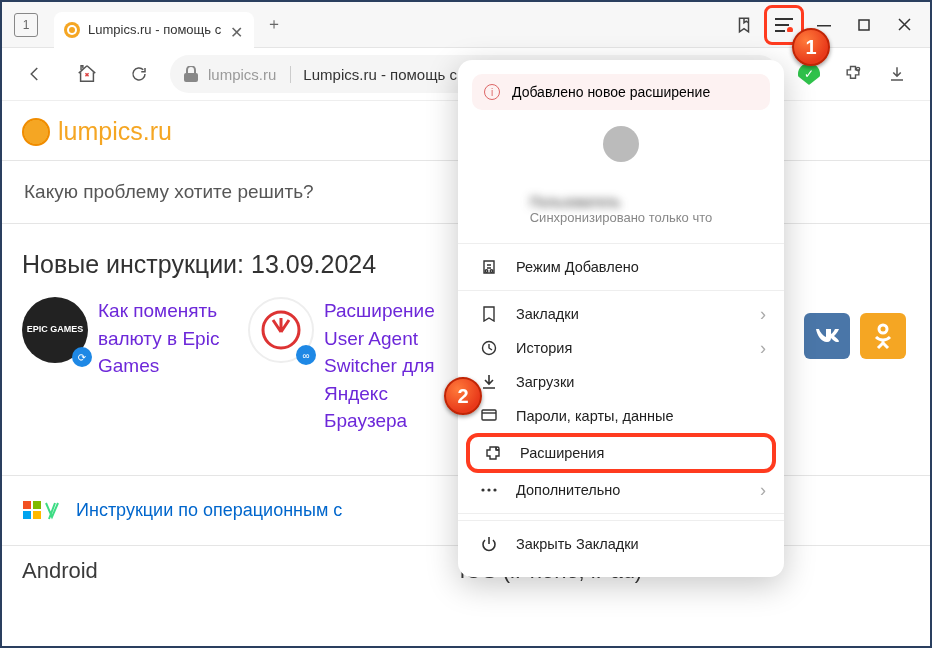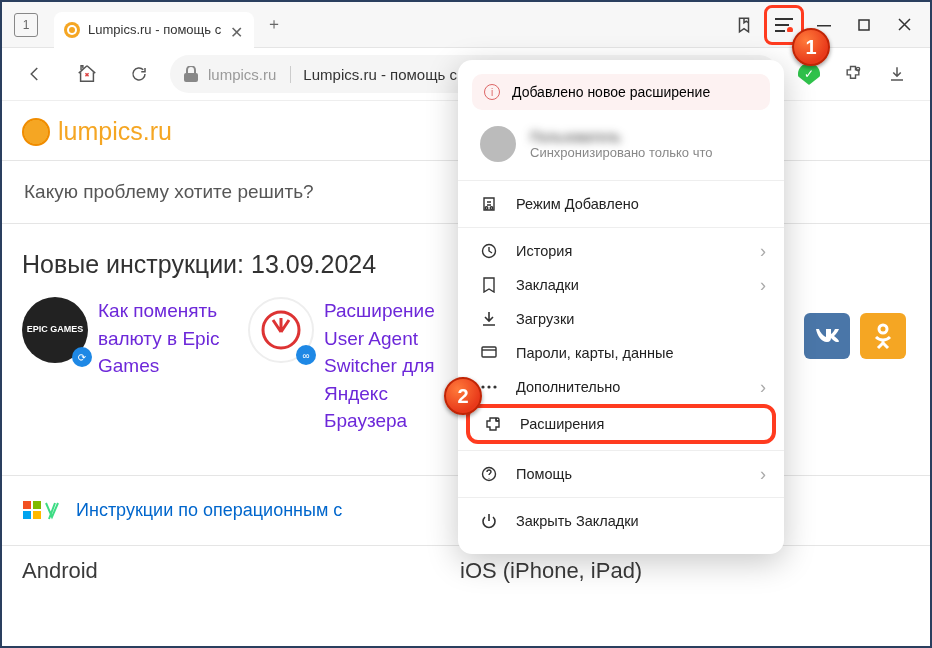--- a/index.html
+++ b/index.html
@@ -57,21 +57,21 @@
 .platrow > div:first-child { width:438px; }
 
 
 .menu { position:absolute; top:58px; left:456px; width:326px; background:#fff; border-radius:14px; box-shadow:0 8px 32px rgba(0,0,0,.22); padding:10px 0 16px; z-index:50; }
 .mrow { display:flex; align-items:center; padding:9px 22px 9px 22px; gap:18px; font-size:14.5px; color:#222; position:relative; }
 .mrow .micn { width:18px; flex-shrink:0; color:#333; display:flex; align-items:center; justify-content:center; }
 .mrow.arrow:after { content:"›"; position:absolute; right:18px; color:#aaa; font-size:18px; }
 .msep { height:1px; background:#eee; margin:6px 0; }
 .notif { margin:4px 14px 10px; background:#fdf2f2; border-radius:10px; padding:10px 12px; display:flex; gap:12px; align-items:center; font-size:14px; }
 .notif .i { width:16px; height:16px; border:1.5px solid #d66; border-radius:50%; color:#d66; display:flex; align-items:center; justify-content:center; font-size:10px; }
-.profile { display:flex; gap:14px; padding:6px 22px 12px; align-items:center; }
+.profile { display:flex; gap:32px; padding:6px 22px 12px; align-items:center;flex-direction:column; }
 .avatar { width:36px; height:36px; border-radius:50%; background:#bbb; }
 .pname { font-size:14px; color:#333; filter:blur(4px);}
 .psync { font-size:13px; color:#888; }
 .m-hi { border:4px solid #ff3b1f; border-radius:12px; margin:0 8px; padding:8px 14px 8px 14px; }
 
 
 .callout { position:absolute; width:38px; height:38px; border-radius:50%; background:radial-gradient(circle at 35% 30%,#ff7a3a,#e8391a 70%); border:2px solid #c02506; color:#fff; display:flex; align-items:center; justify-content:center; font-size:20px; font-weight:bold; box-shadow:0 2px 4px rgba(0,0,0,.4); z-index:60;}
 #c1 { top:26px; left:790px;} #c2 { top:375px; left:442px;}
 
 
@@ -250,81 +250,72 @@
           <path d="M3 2h10v12H3z M6 6h4M6 9h4"></path>
           <circle cx="5.5" cy="12" r="1.3"></circle>
           <circle cx="10.5" cy="12" r="1.3"></circle>
         </svg>
     </span>
     <span>Режим Добавлено</span>
   </div>
   <div class="msep"></div>
   <div class="mrow arrow">
     <span class="micn">
+      <svg width="14" height="16" viewBox="0 0 14 16" fill="none" stroke="#333" stroke-width="1.4">
+          <path d="M2 1h10v14l-5-3-5 3z"></path>
+        </svg>
+    </span>
+    <span>Закладки</span>
+  </div>
+  <div class="mrow arrow">
+    <span class="micn">
       <svg width="16" height="16" viewBox="0 0 16 16" fill="none" stroke="#333" stroke-width="1.4">
           <circle cx="8" cy="8" r="6.5"></circle>
           <path d="M8 4v4l3 2"></path>
         </svg>
     </span>
     <span>История</span>
   </div>
-  <div class="mrow arrow">
-    <span class="micn">
-      <svg width="14" height="16" viewBox="0 0 14 16" fill="none" stroke="#333" stroke-width="1.4">
-          <path d="M2 1h10v14l-5-3-5 3z"></path>
-        </svg>
-    </span>
-    <span>Закладки</span>
-  </div>
   <div class="mrow">
     <span class="micn">
       <svg width="14" height="16" viewBox="0 0 14 16" fill="none" stroke="#333" stroke-width="1.6">
           <path d="M7 1v9M3 6l4 4 4-4M1 14h12"></path>
         </svg>
     </span>
     <span>Загрузки</span>
   </div>
   <div class="mrow">
     <span class="micn">
       <svg width="16" height="14" viewBox="0 0 16 14" fill="none" stroke="#333" stroke-width="1.4">
           <rect x="1" y="1" width="14" height="10" rx="1"></rect>
           <path d="M1 4h14"></path>
         </svg>
     </span>
     <span>Пароли, карты, данные</span>
+  </div>
+  <div class="mrow m-hi">
+    <span class="micn">
+      <svg width="16" height="16" viewBox="0 0 16 16" fill="none" stroke="#333" stroke-width="1.4">
+          <path d="M5 2h6v3h3v6h-3v3H5v-3H2V5h3z"></path>
+          <circle cx="12.5" cy="3.5" r="1.5"></circle>
+        </svg>
+    </span>
+    <span>Расширения</span>
   </div>
   <div class="mrow arrow">
     <span class="micn">
       <svg width="16" height="4" viewBox="0 0 16 4" fill="#333">
           <circle cx="2" cy="2" r="1.6"></circle>
           <circle cx="8" cy="2" r="1.6"></circle>
           <circle cx="14" cy="2" r="1.6"></circle>
         </svg>
     </span>
     <span>Дополнительно</span>
   </div>
-  <div class="mrow m-hi">
-    <span class="micn">
-      <svg width="16" height="16" viewBox="0 0 16 16" fill="none" stroke="#333" stroke-width="1.4">
-          <path d="M5 2h6v3h3v6h-3v3H5v-3H2V5h3z"></path>
-          <circle cx="12.5" cy="3.5" r="1.5"></circle>
-        </svg>
-    </span>
-    <span>Расширения</span>
-  </div>
   <div class="msep"></div>
-  <div class="mrow arrow">
-    <span class="micn">
-      <svg width="16" height="16" viewBox="0 0 16 16" fill="none" stroke="#333" stroke-width="1.4">
-          <circle cx="8" cy="8" r="6.5"></circle>
-          <path d="M6 6a2 2 0 114 0c0 1-2 1.5-2 3M8 12v.5"></path>
-        </svg>
-    </span>
-    <span>Помощь</span>
-  </div>
   <div class="msep"></div>
   <div class="mrow">
     <span class="micn">
       <svg width="16" height="16" viewBox="0 0 16 16" fill="none" stroke="#333" stroke-width="1.6">
           <path d="M8 1v7M4 4a6 6 0 108 0"></path>
         </svg>
     </span>
     <span>Закрыть Закладки</span>
   </div>
 </div>

